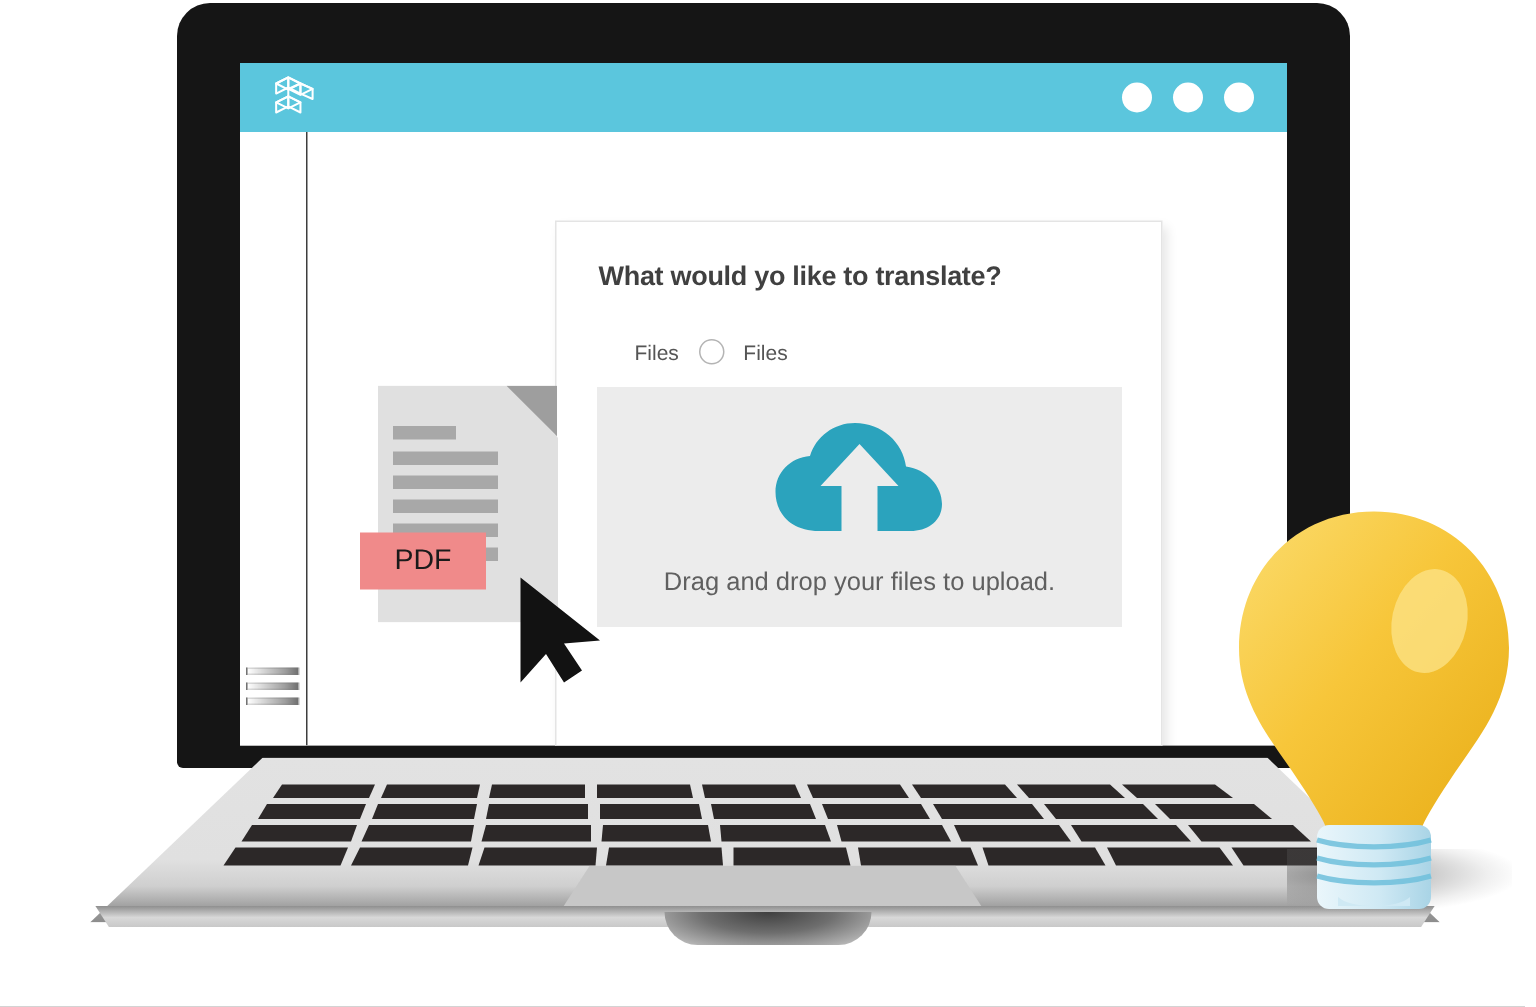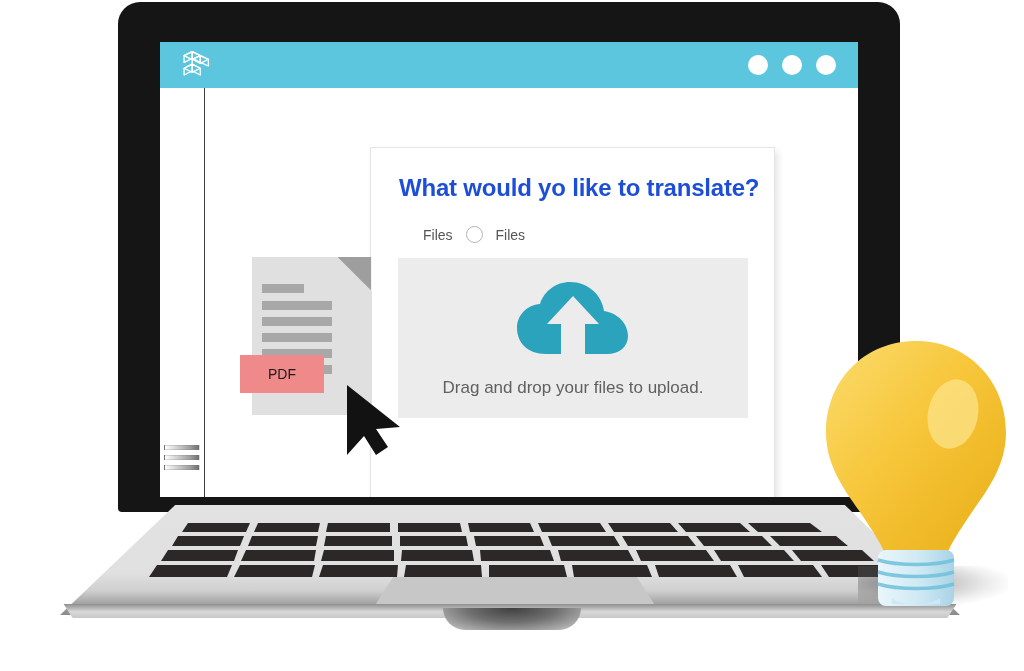--- a/index.html
+++ b/index.html
@@ -68,21 +68,21 @@
   }
 
   
   .card {
     position:absolute; left:210px; top:59px; width:405px; height:373px;
     background:#ffffff; border:1px solid #e4e4e4;
     box-shadow:3px 4px 7px rgba(0,0,0,.10);
   }
   .card-title {
     position:absolute; left:28px; top:26px;
-    font-size:24px; font-weight:bold; color:#1d4ed8; letter-spacing:-.2px;
+    font-size:18px; font-weight:bold; color:#404040; letter-spacing:-.2px;
     white-space:nowrap;
   }
   .choice-row {
     position:absolute; left:52px; top:78px;
     display:flex; align-items:center; gap:13px;
   }
   .choice-label { font-size:14px; color:#555; }
   .radio-circle {
     width:17px; height:17px; border-radius:50%;
     border:1.6px solid #b4b4b4; background:#ffffff;
@@ -110,21 +110,21 @@
     position:absolute; right:0; top:0; width:34px; height:34px;
     background:#9e9e9e;
     clip-path: polygon(0% 0%, 100% 100%, 100% 0%);
     transform:translateX(-0.5px);
   }
   .doc-line { position:absolute; height:9px; background:#a8a8a8; }
   .pdf-badge {
     position:absolute; left:-12px; top:98px; width:84px; height:38px;
     background:#f08a8a;
     display:flex; align-items:center; justify-content:center;
-    font-size:14px; color:#1a1a1a;
+    font-size:19px; color:#1a1a1a;
   }
   .cursor { position:absolute; left:344px; top:383px; width:62px; height:78px; }
 
   
   .bulb { position:absolute; left:816px; top:336px; width:200px; height:270px; }
   .bulb-shadow {
     position:absolute; left:858px; top:566px; width:150px; height:42px;
     background:radial-gradient(ellipse at 28% 40%, rgba(70,70,70,.55) 0%, rgba(150,150,150,.15) 60%, rgba(255,255,255,0) 75%);
   }
 </style>

